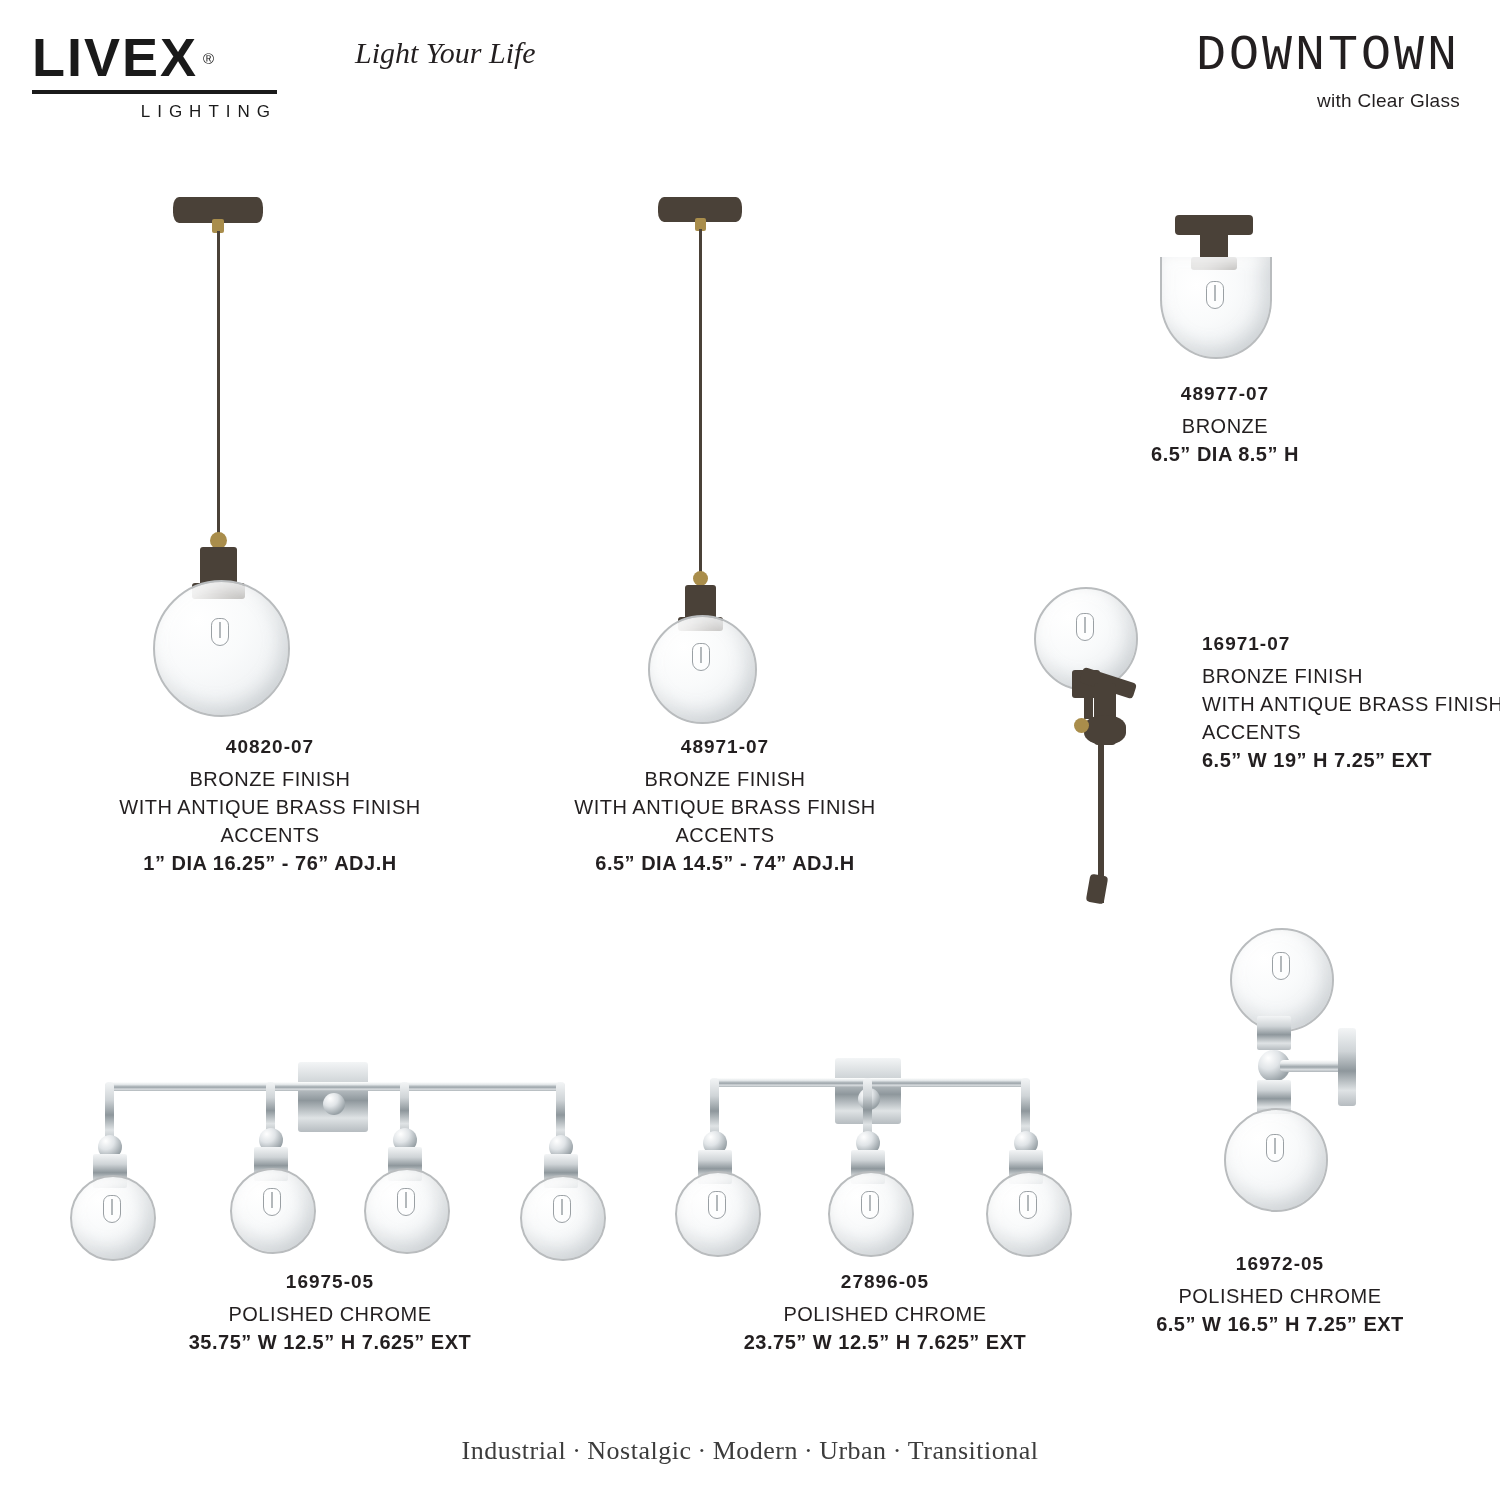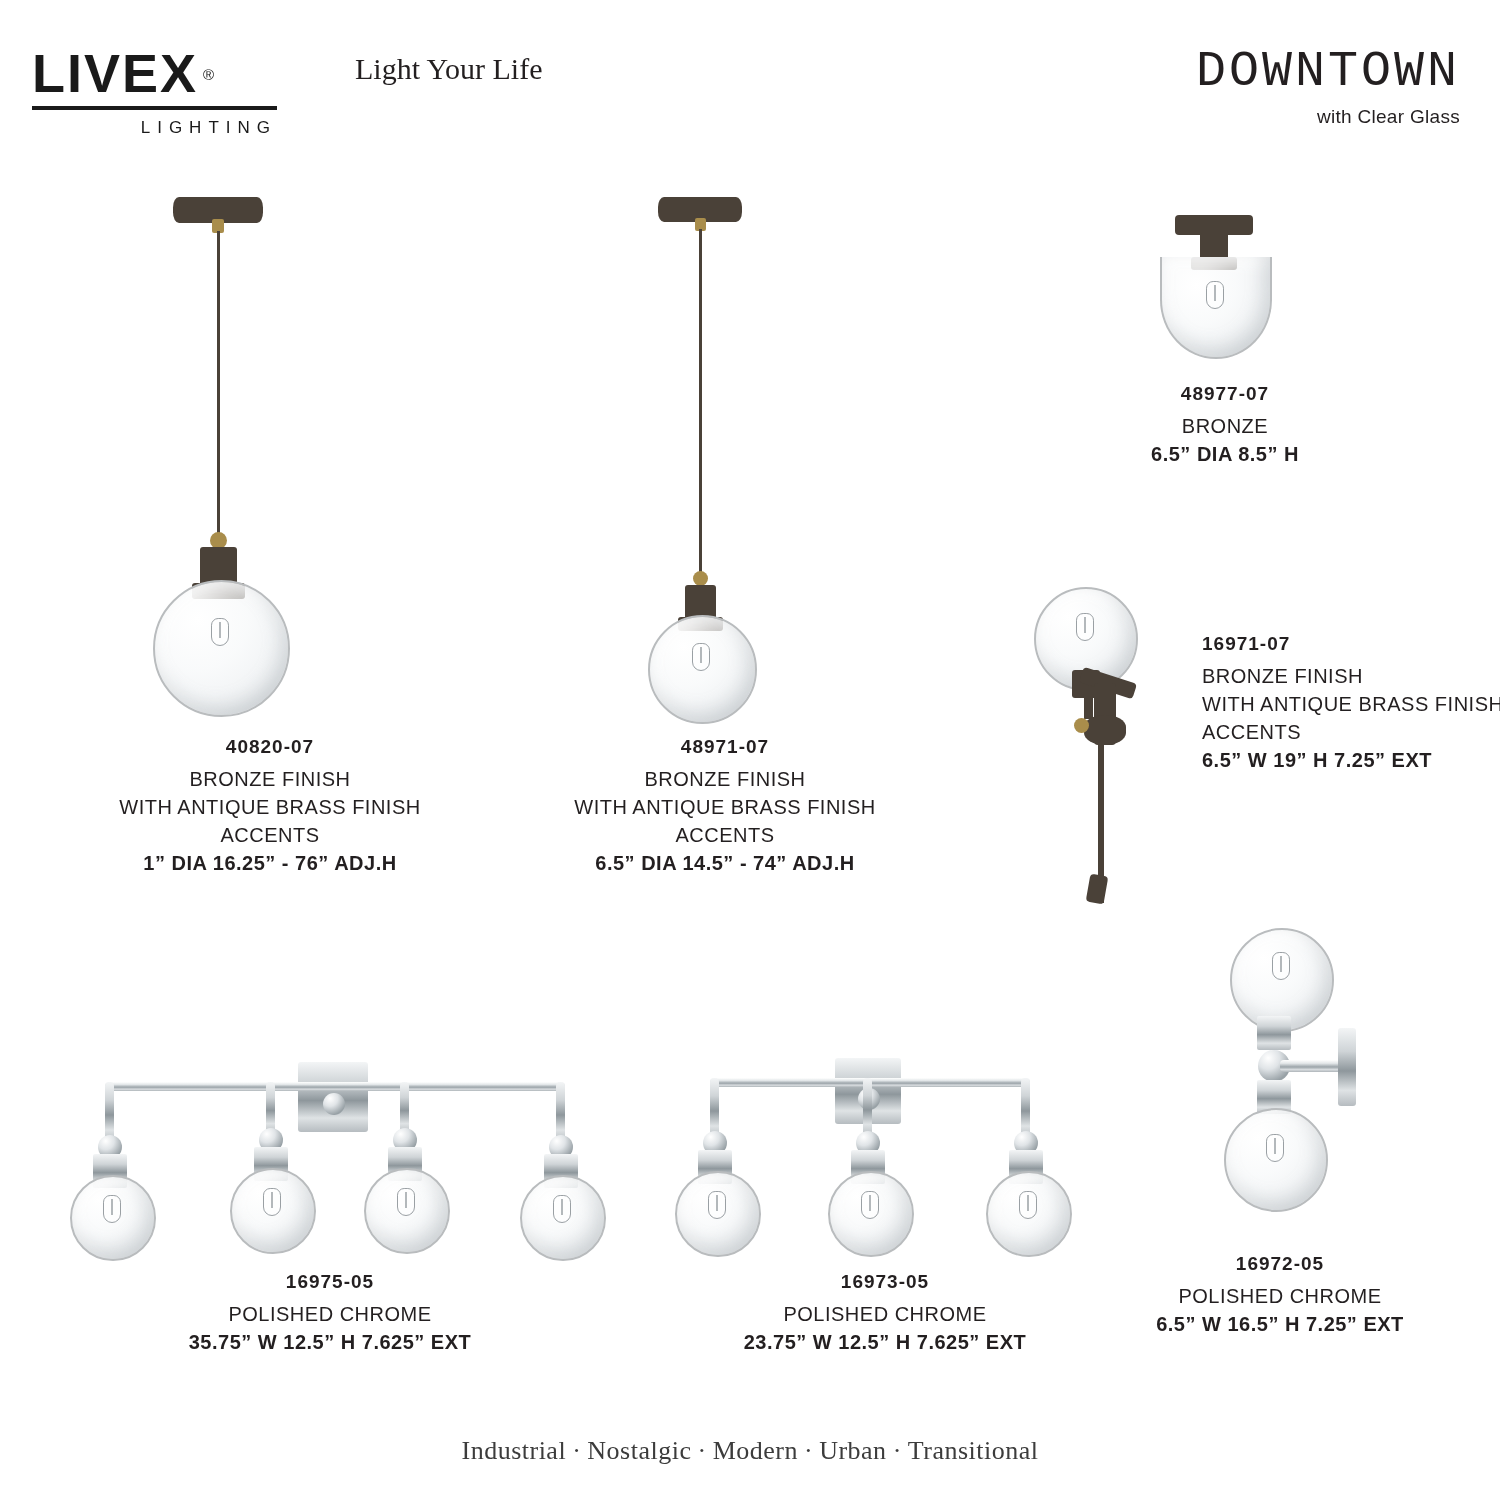--- a/index.html
+++ b/index.html
@@ -12,21 +12,21 @@
     height: 1500px;
     font-family: "Liberation Sans", sans-serif;
     color: #231f20;
     position: relative;
     overflow: hidden;
   }
 
   
   .header {
     position: absolute;
-    top: 16px; left: 0; right: 0;
+    top: 0; left: 0; right: 0;
     height: 140px;
   }
   .logo-block {
     position: absolute;
     left: 32px;
     top: 30px;
     width: 260px;
   }
   .logo-word {
     font-family: "Liberation Sans", sans-serif;
@@ -57,20 +57,21 @@
     text-align: right;
     width: 245px;
     margin-top: 8px;
     color: #1a1a1a;
   }
   .tagline {
     position: absolute;
     left: 355px;
     top: 36px;
     font-family: "Liberation Serif", serif;
+    font-style: italic;
     font-size: 30px;
     color: #231f20;
   }
   .title-block {
     position: absolute;
     right: 40px;
     top: 30px;
     text-align: right;
   }
   .collection-title {
@@ -367,21 +368,21 @@
     <div class="globe" style="left:178px; top:141px; width:82px; height:82px;"></div>
     <div class="filament" style="left:211px; top:161px;"></div>
 
     <div class="chrome-ball" style="left:364px; top:101px; width:24px; height:24px;"></div>
     <div class="chrome" style="position:absolute; left:359px; top:120px; width:34px; height:34px; border-radius:2px;"></div>
     <div class="globe" style="left:336px; top:141px; width:82px; height:82px;"></div>
     <div class="filament" style="left:369px; top:161px;"></div>
   </div>
 
   <div class="caption" style="position:absolute; left:0; top:238px; width:470px;">
-    <div class="sku">16973-05</div>
+    <div class="sku">27896-05</div>
     <div class="cap-line">POLISHED CHROME</div>
     <div class="cap-line dim">23.75” W  12.5” H  7.625” EXT</div>
   </div>
 </div>
 
 <div class="product" style="left:1130px; top:920px; width:370px; height:440px;">
 
   <div style="position:absolute; left:0; top:0; width:300px; height:310px;">
 
     <div class="globe" style="left:100px; top:8px; width:100px; height:100px;"></div>

